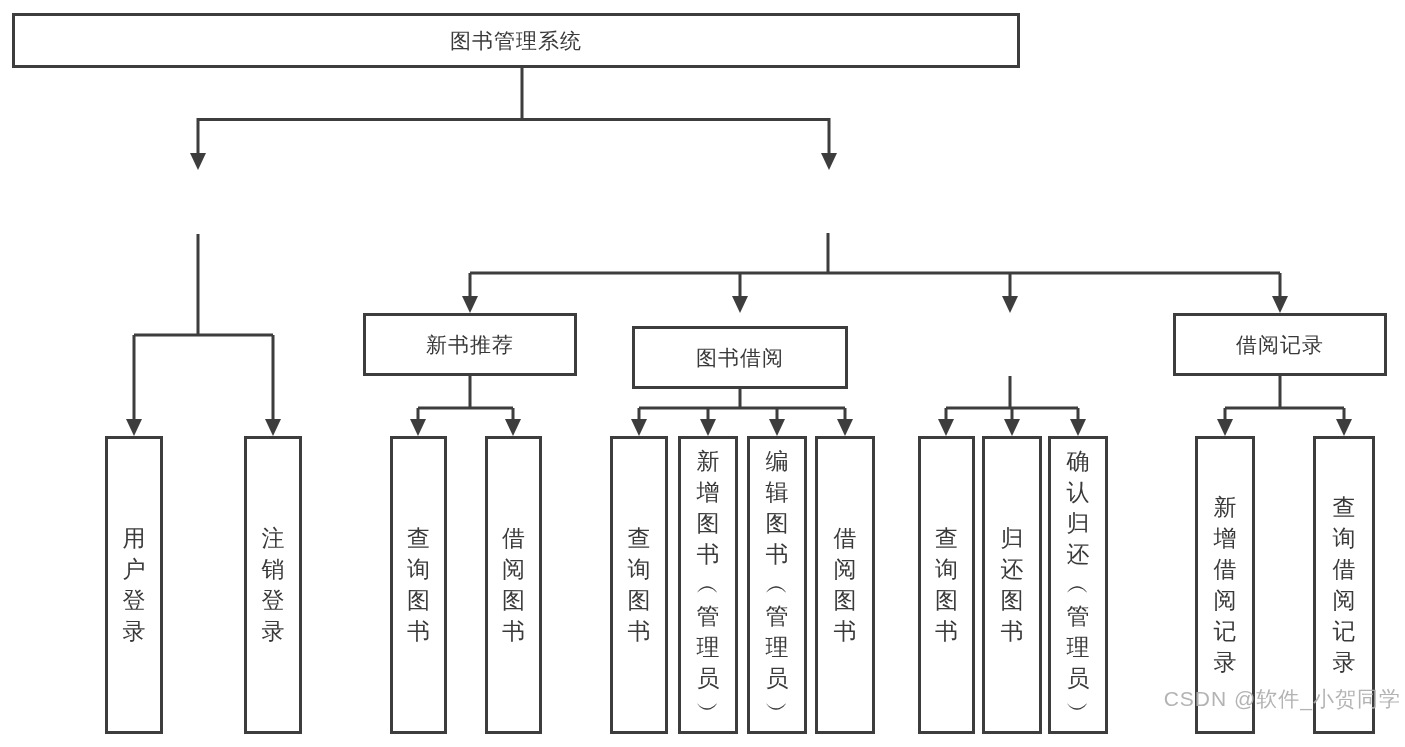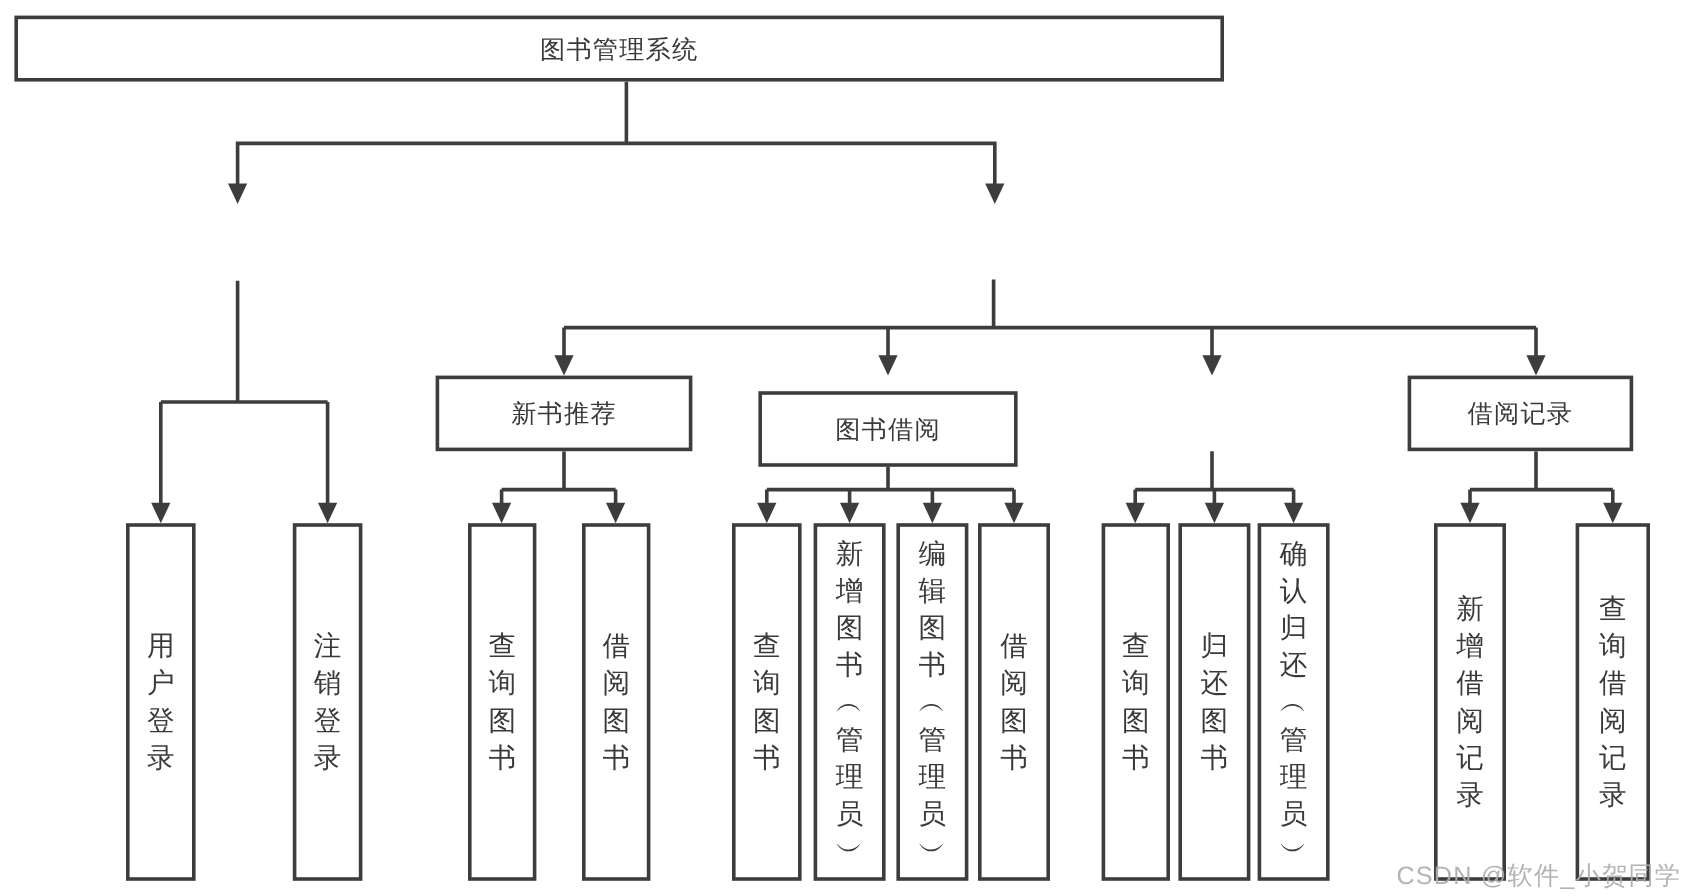--- a/index.html
+++ b/index.html
@@ -43,21 +43,21 @@
     flex-direction: column;
     gap: 8px;
   }
   .vchar {
     font-size: 23px;
     line-height: 1;
     display: block;
   }
   #watermark {
     position: absolute;
-    top: 716px;
+    top: 685px;
     right: 4px;
     z-index: 5;
     font-size: 21px;
     color: rgba(172, 172, 172, 0.92);
     letter-spacing: 1px;
     white-space: nowrap;
   }
 </style>
 </head>
 <body>
@@ -100,21 +100,21 @@
     <span>图书管理系统</span>
   </div>
 
 
   <div class="node hnode" style="left:363px; top:313px; width:214px; height:63px;">
     <span>新书推荐</span>
   </div>
   <div class="node hnode" style="left:632px; top:326px; width:216px; height:63px;">
     <span>图书借阅</span>
   </div>
-  <div class="node hnode" style="left:1173px; top:313px; width:188px; height:63px;">
+  <div class="node hnode" style="left:1173px; top:313px; width:214px; height:63px;">
     <span>借阅记录</span>
   </div>
 
   <div class="node vnode" style="left:105px; top:436px; width:58px; height:298px;">
       <span class="vchar">用</span>
       <span class="vchar">户</span>
       <span class="vchar">登</span>
       <span class="vchar">录</span>
     </div>
   <div class="node vnode" style="left:244px; top:436px; width:58px; height:298px;">

